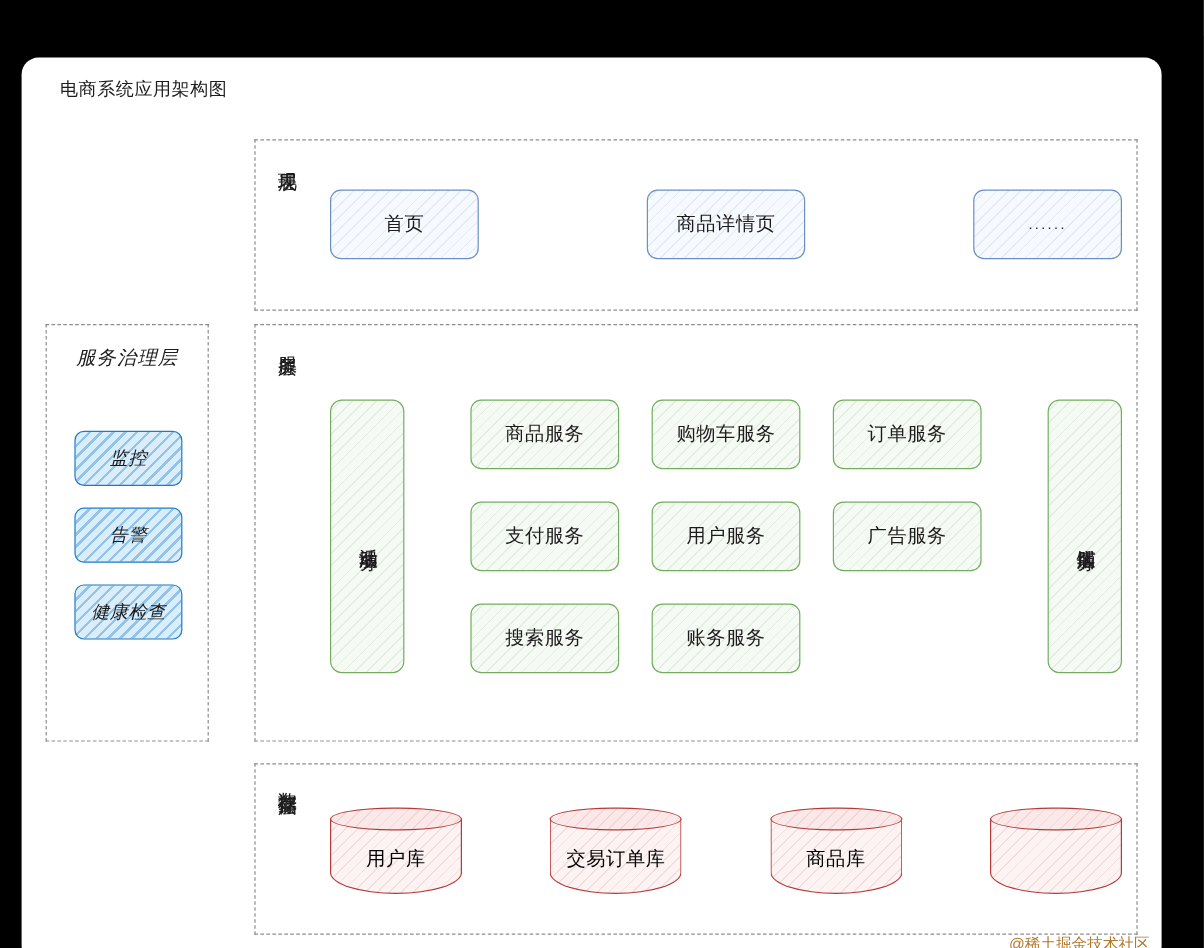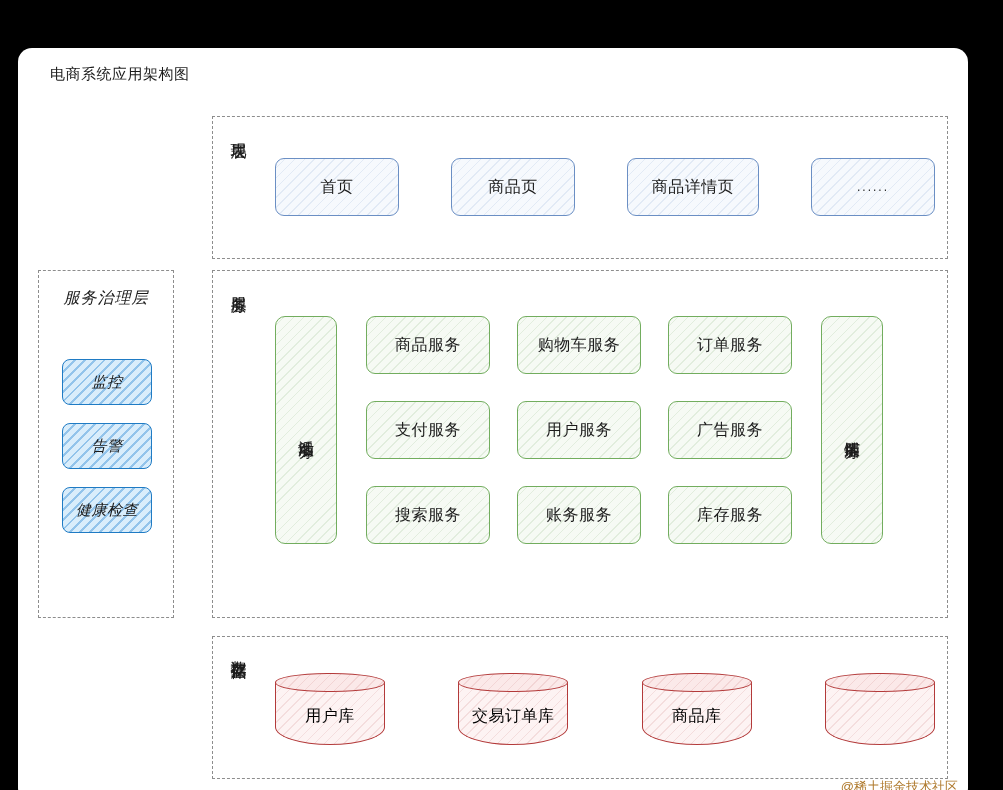--- a/index.html
+++ b/index.html
@@ -149,22 +149,22 @@
   #service-layer {
     left: 194px;
     top: 222px;
     width: 736px;
     height: 348px;
   }
   #service-label { left: 16px; top: 13px; }
   #service-content {
     position: absolute;
     left: 62px;
-    top: 45px;
-    width: 608px;
+    top: 62px;
+    width: 660px;
     height: 228px;
     display: flex;
     justify-content: space-between;
     align-items: stretch;
     font-family: Liberation Serif, serif;
   }
   .box-green-tall {
     box-sizing: border-box;
     width: 62px;
     border: 1.6px solid #72ad5e;
@@ -304,21 +304,20 @@
 
 <div id="canvas">
   <div id="card">
 
     <div id="diagram-title">电商系统应用架构图</div>
 
     <div id="presentation-layer" class="layer-box">
       <div id="presentation-label" class="layer-label">表现层</div>
       <div class="pres-row">
         <div class="box-blue">首页</div>
-        <div class="box-blue">商品页</div>
         <div class="box-blue wide">商品详情页</div>
         <div class="box-blue dots">......</div>
       </div>
     </div>
 
     <div id="governance-layer" class="layer-box">
       <div id="governance-title">服务治理层</div>
       <div class="gov-list">
         <div class="box-blue-strong">监控</div>
         <div class="box-blue-strong">告警</div>
@@ -336,21 +335,20 @@
 
         <div class="service-grid">
           <div class="box-green">商品服务</div>
           <div class="box-green">购物车服务</div>
           <div class="box-green">订单服务</div>
           <div class="box-green">支付服务</div>
           <div class="box-green">用户服务</div>
           <div class="box-green">广告服务</div>
           <div class="box-green">搜索服务</div>
           <div class="box-green">账务服务</div>
-          <div class="box-green">库存服务</div>
         </div>
 
         <div class="box-green-tall">
           <span class="vtext">店铺服务</span>
         </div>
 
       </div>
     </div>
 
     <div id="data-layer" class="layer-box">

